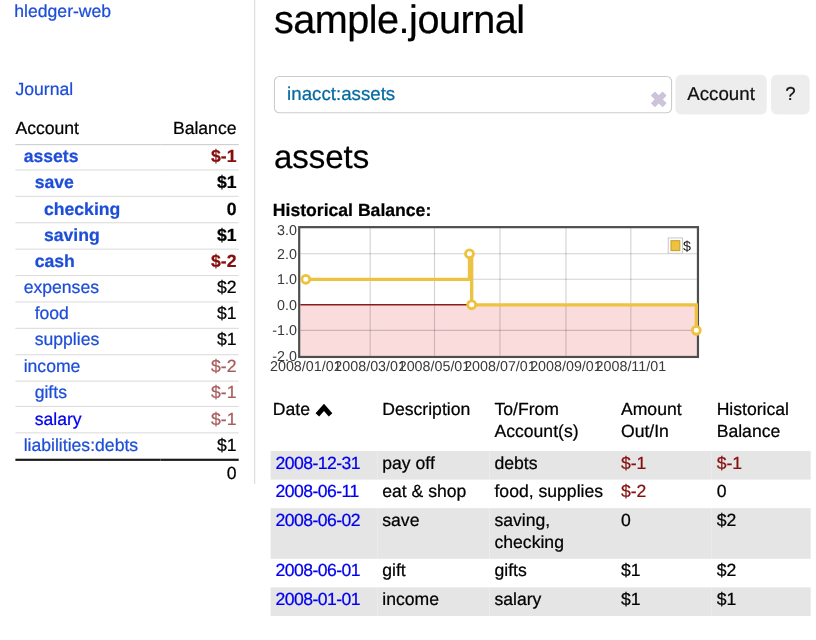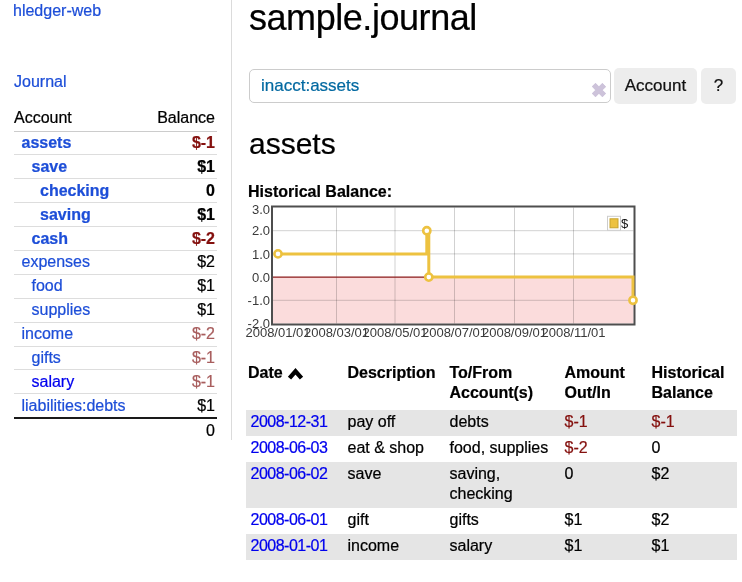--- a/index.html
+++ b/index.html
@@ -36,21 +36,21 @@
 .btn{position:absolute;top:68px;height:36px;background:#ededed;border:none;border-radius:5px;
   font-family:"Liberation Sans",sans-serif;font-size:17px;color:#111;}
 #searchbtn{left:614px;width:83px;}
 #helpbtn{left:701px;width:35px;}
 #h2{position:absolute;left:249px;top:127px;font-size:30px;font-weight:400;line-height:34px;}
 #histlbl{position:absolute;left:248px;top:183px;font-size:16px;font-weight:bold;}
 #chart{position:absolute;left:240px;top:200px;}
 
 
 #regtbl{position:absolute;left:246px;top:361px;border-collapse:collapse;table-layout:fixed;font-size:16px;}
-#regtbl th{font-weight:bold;text-align:left;vertical-align:top;padding:2px 5px 8px 4.5px;line-height:19.5px;margin-top:20px;}
+#regtbl th{font-weight:normal;text-align:left;vertical-align:top;padding:2px 5px 8px 4.5px;line-height:19.5px;margin-top:20px;}
 #regtbl th.dt{padding-left:2px;}
 #regtbl th.r,#regtbl td.r{padding-right:5px;}
 #regtbl td{padding:1.5px 5px 4.5px 4.5px;line-height:20px;vertical-align:top;}
 #regtbl td a{letter-spacing:-0.5px;}
 #regtbl tr.g{background:#e5e5e5;}
 </style>
 </head>
 <body>
 
 <div id="sidebar">
@@ -196,21 +196,21 @@
   <th class="r">Historical<br>Balance</th>
 </tr>
 <tr class="g">
         <td><a class="blu" href="#">2008-12-31</a></td>
         <td>pay off</td>
         <td>debts</td>
         <td class="r dred">$-1</td>
         <td class="r dred">$-1</td>
       </tr>
 <tr>
-        <td><a class="blu" href="#">2008-06-03</a></td>
+        <td><a class="blu" href="#">2008-06-11</a></td>
         <td>eat &amp; shop</td>
         <td>food, supplies</td>
         <td class="r dred">$-2</td>
         <td class="r">0</td>
       </tr>
 <tr class="g">
         <td><a class="blu" href="#">2008-06-02</a></td>
         <td>save</td>
         <td>saving,<br>checking</td>
         <td class="r">0</td>

